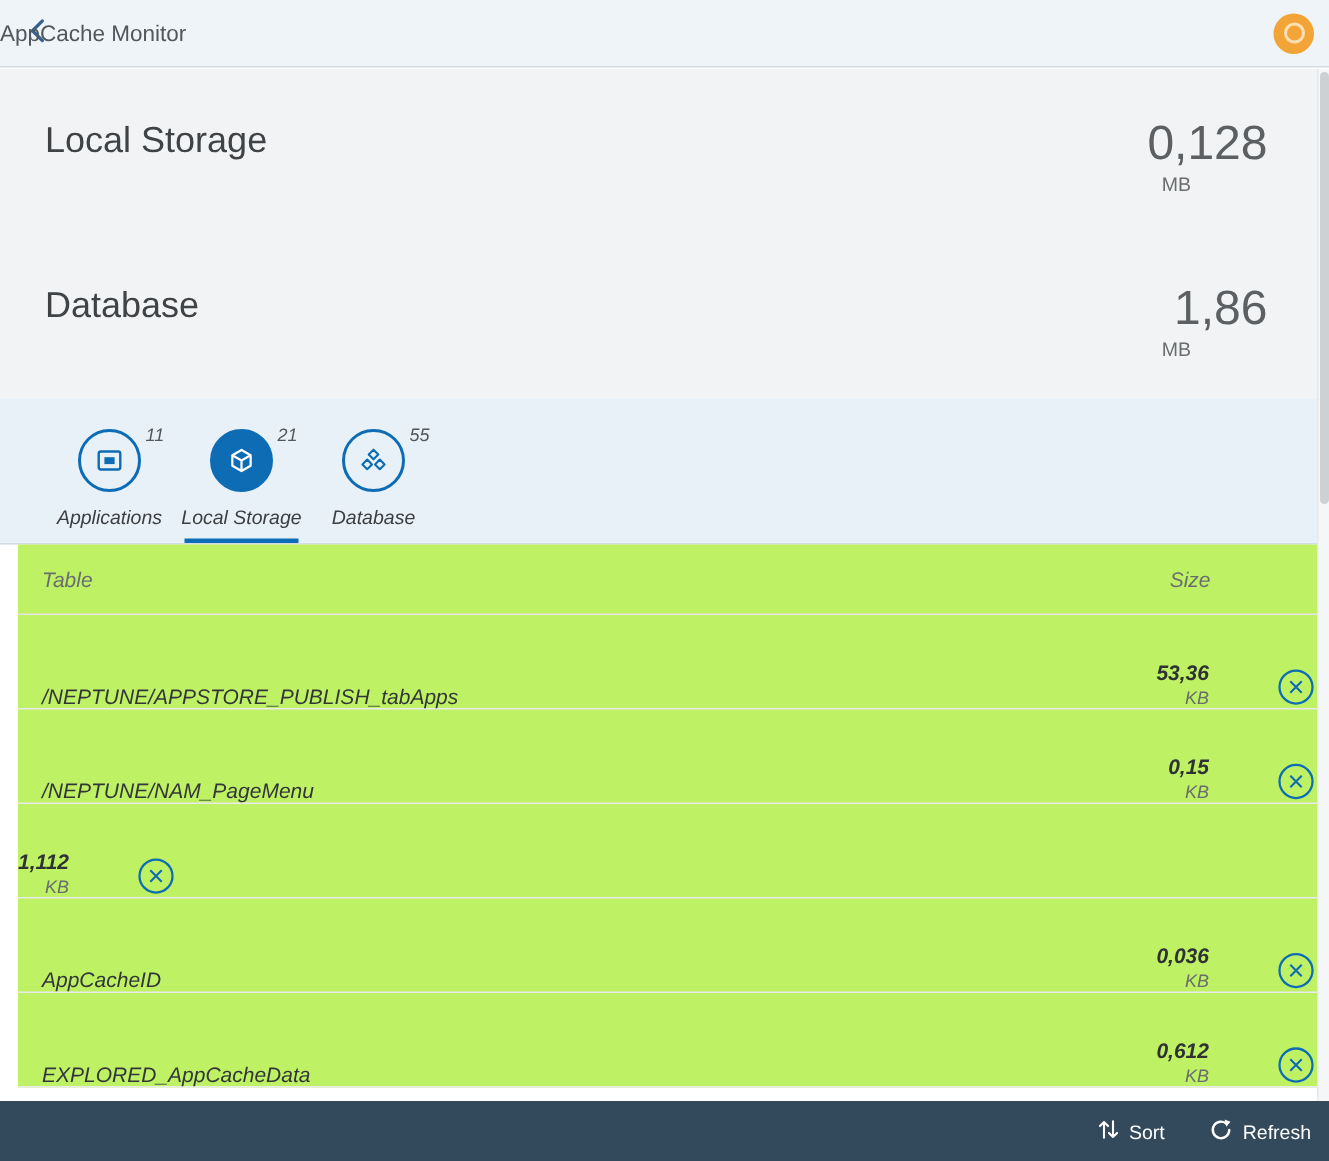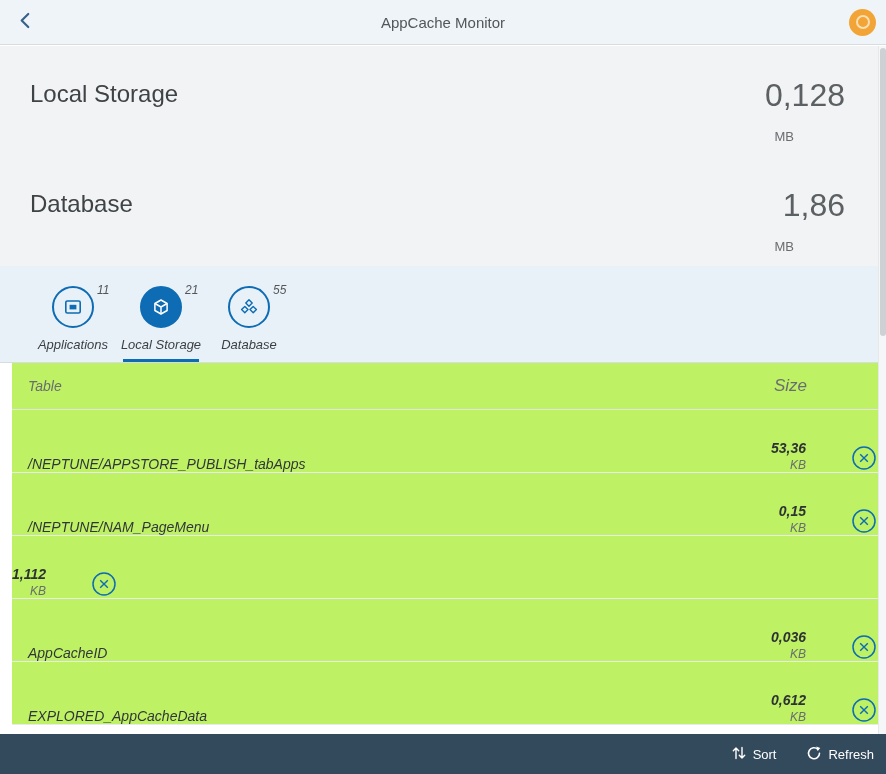--- a/index.html
+++ b/index.html
@@ -6,54 +6,54 @@
   html,body { background:#fff; }
   body { font-family:"Liberation Sans", sans-serif; -webkit-font-smoothing:antialiased; }
   .app { position:relative; width:886px; height:774px; background:#fff; overflow:hidden; }
 
   
   .header { position:absolute; top:0; left:0; right:0; height:45px;
             background:var(--header_bg,#eef4f8); border-bottom:1px solid #d9dcde;
             display:flex; align-items:center; justify-content:space-between; padding:0 10px; }
   .back-btn { width:30px; height:30px; background:none; border:none; cursor:pointer;
               display:flex; align-items:center; justify-content:center; color:#35618c; }
-  .page-title { position:absolute; left:0; right:0; text-align:center; font-size:15px;
+  .page-title { position:absolute; left:0; right:0; text-align:left; font-size:15px;
                 color:#51575b; pointer-events:none; }
   .avatar { width:27px; height:27px; border-radius:50%; background:var(--avatar_orange,#f2a536);
             border:none; cursor:pointer; display:flex; align-items:center; justify-content:center; z-index:2; }
   .avatar-ring { width:14px; height:14px; border-radius:50%; border:2.5px solid #fbe0b4; }
 
   
   .kpis { position:absolute; top:46px; left:0; width:878px; height:220px; background:var(--kpi_bg,#f2f3f4); }
   .kpi { height:110px; display:flex; justify-content:space-between; }
   .kpi-label { margin:34px 0 0 30px; font-size:24px; color:#3f4346; }
   .kpi-num { margin:32px 33px 0 0; text-align:right; }
   .kpi-value { font-size:32px; color:#5c6063; line-height:1.1; }
-  .kpi-unit { font-size:13px; color:#6a6d70; margin-top:16px; padding-right:51px; }
+  .kpi-unit { font-size:13px; color:#6a6d70; margin-top:2px; padding-right:51px; }
 
   
   .tabbar { position:absolute; top:266px; left:0; width:878px; height:97px;
             background:var(--tabbar_bg,#e9f1f8); border-bottom:1px solid #d5dde4;
             display:flex; padding-left:29px; }
   .tab { width:88px; position:relative; display:flex; flex-direction:column; align-items:center; cursor:pointer;font-style:italic; }
   .tab-count { position:absolute; top:17px; left:calc(50% + 24px); font-size:12px; color:#53575a; }
   .tab-circle { margin-top:20px; width:42px; height:42px; border-radius:50%;
                 border:2px solid var(--accent,#0d6cb4); color:var(--accent,#0d6cb4);
                 display:flex; align-items:center; justify-content:center; }
   .tab.selected .tab-circle { background:var(--accent,#0d6cb4); color:#fff; }
   .tab-label { margin-top:9px; font-size:13px; color:#3b3f42; }
   .tab-underline { position:absolute; bottom:0; left:50%; transform:translateX(-50%);
                    width:76px; height:3px; background:var(--accent,#0d6cb4); display:none; }
   .tab.selected .tab-underline { display:block; }
 
   
   .tablewrap { position:absolute; top:363px; left:12px; width:878px; background:#bef264;font-style:italic; }
   .thead { height:47px; display:flex; align-items:center; border-bottom:1px solid #e4e4e4; }
   .th-name { margin-left:16px; font-size:14px; color:#6a6d70; flex:1; }
-  .th-size { margin-right:83px; font-size:17px; color:#6a6d70; }
+  .th-size { margin-right:83px; font-size:14px; color:#6a6d70; }
   .row { height:63px; display:flex; align-items:flex-end; border-bottom:1px solid #e8eaec; }
   .cell-name { margin-left:16px; font-size:14px; color:#32363a; flex:1; }
   .cell-size { text-align:right; }
   .size-value { font-size:14px; font-weight:bold; color:#2f3234; }
   .size-unit { font-size:12px; color:#6a6d70; margin-top:2px; }
   .decline-btn { width:26px; height:26px; margin:0 13px 0 45px; background:none; border:none;
                  padding:0; color:var(--accent,#0d6cb4); cursor:pointer; display:flex;
                  align-items:center; justify-content:center; }
 
   

